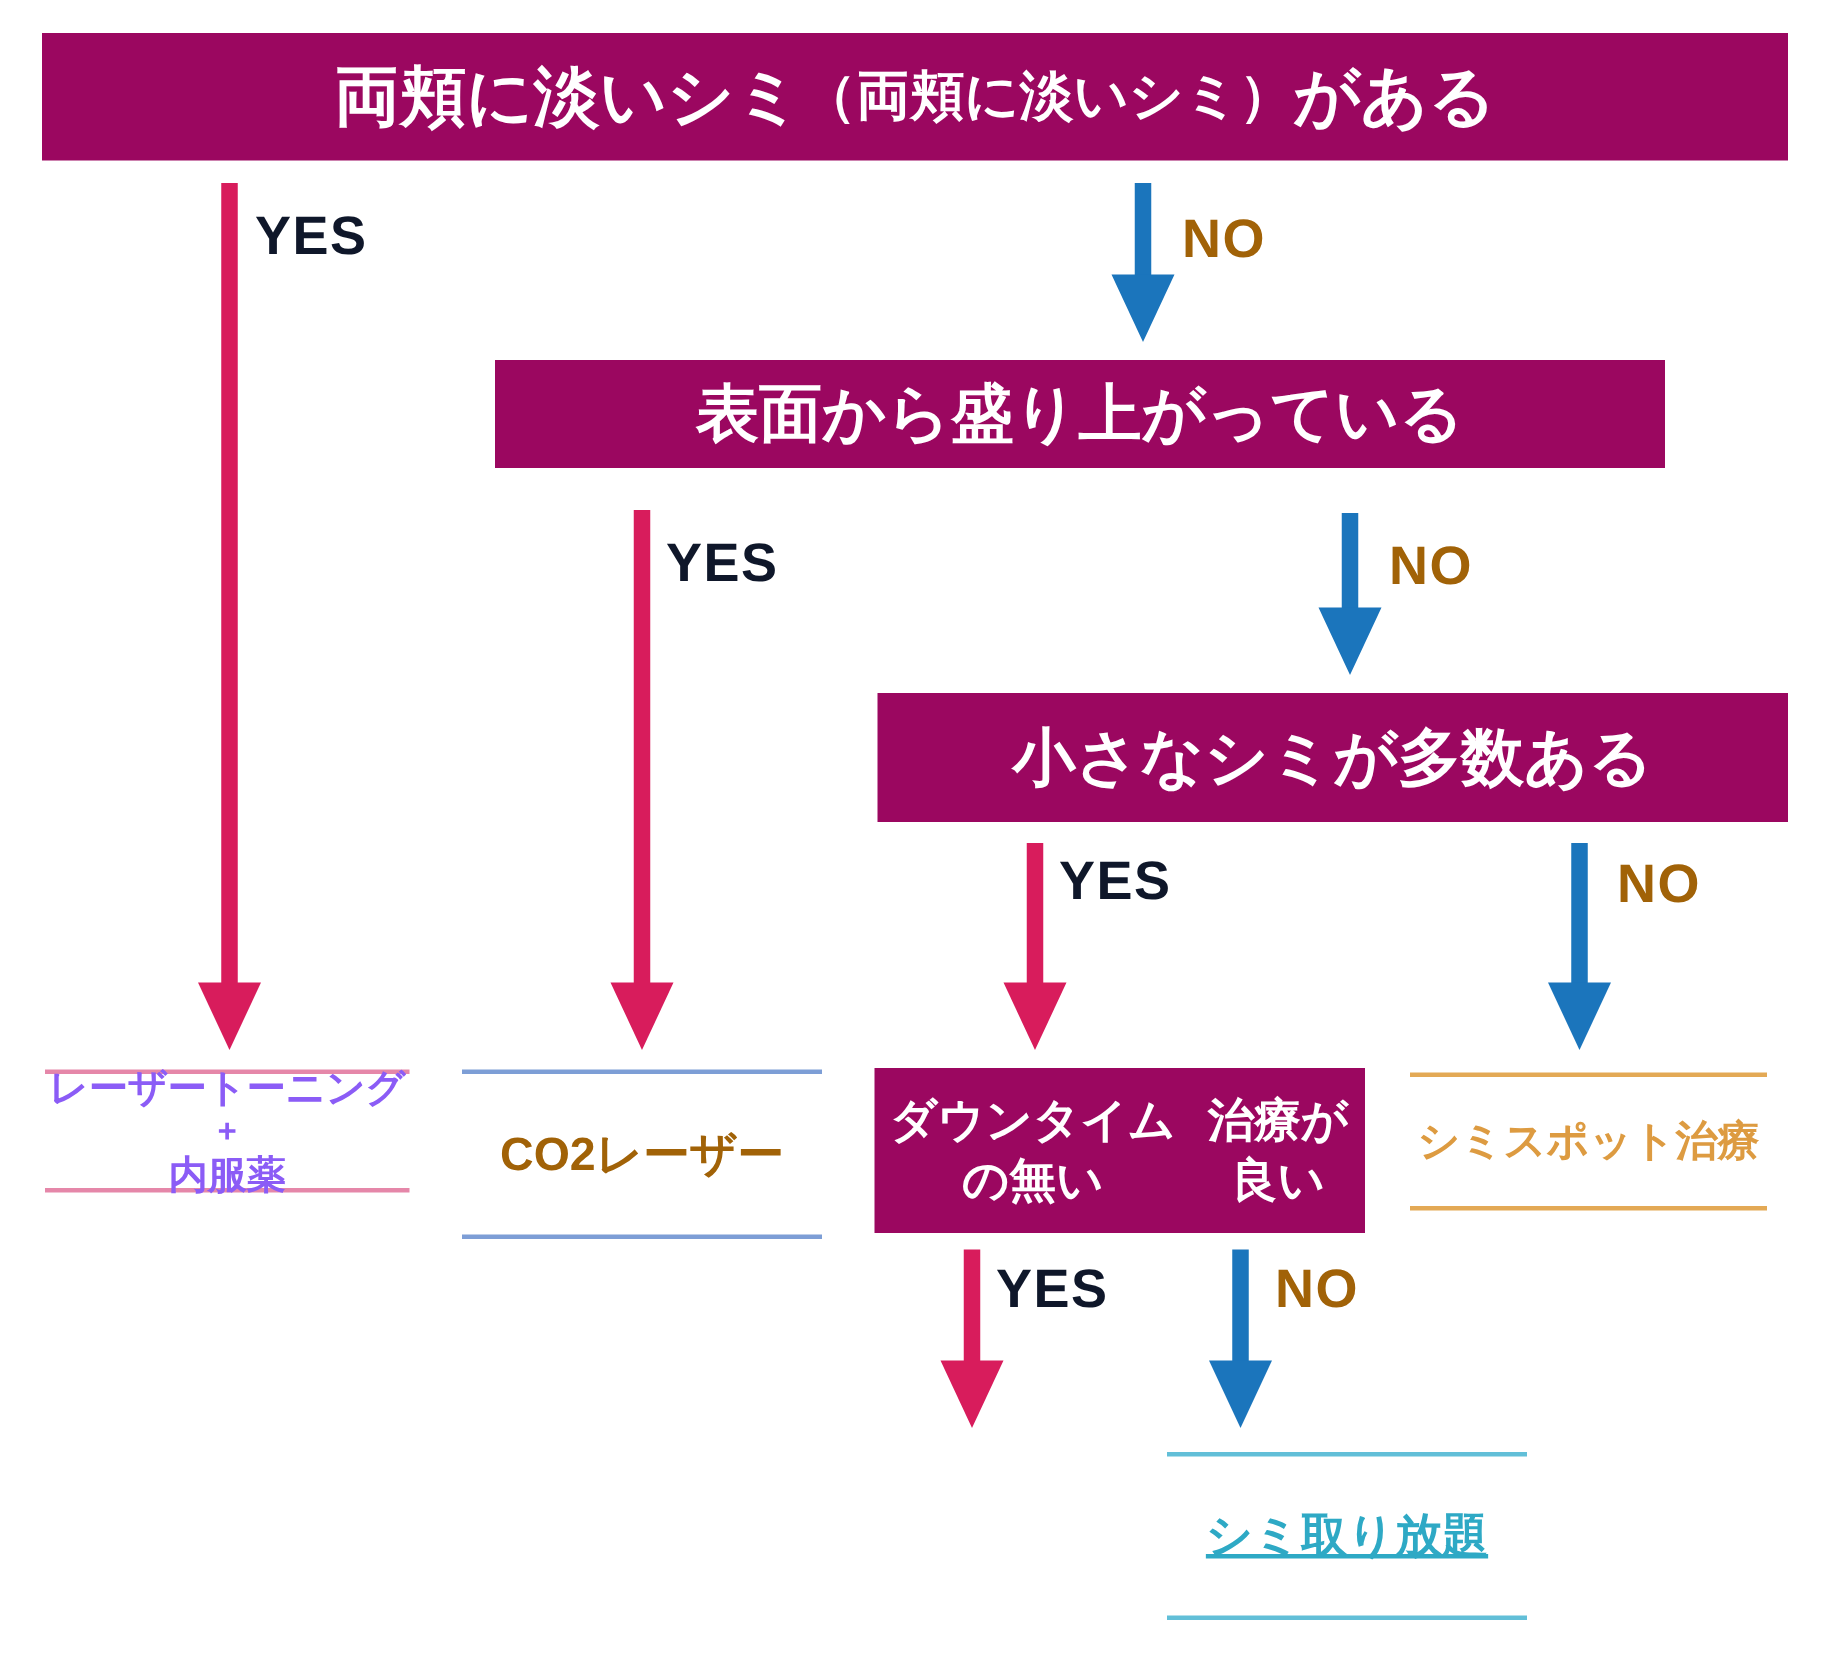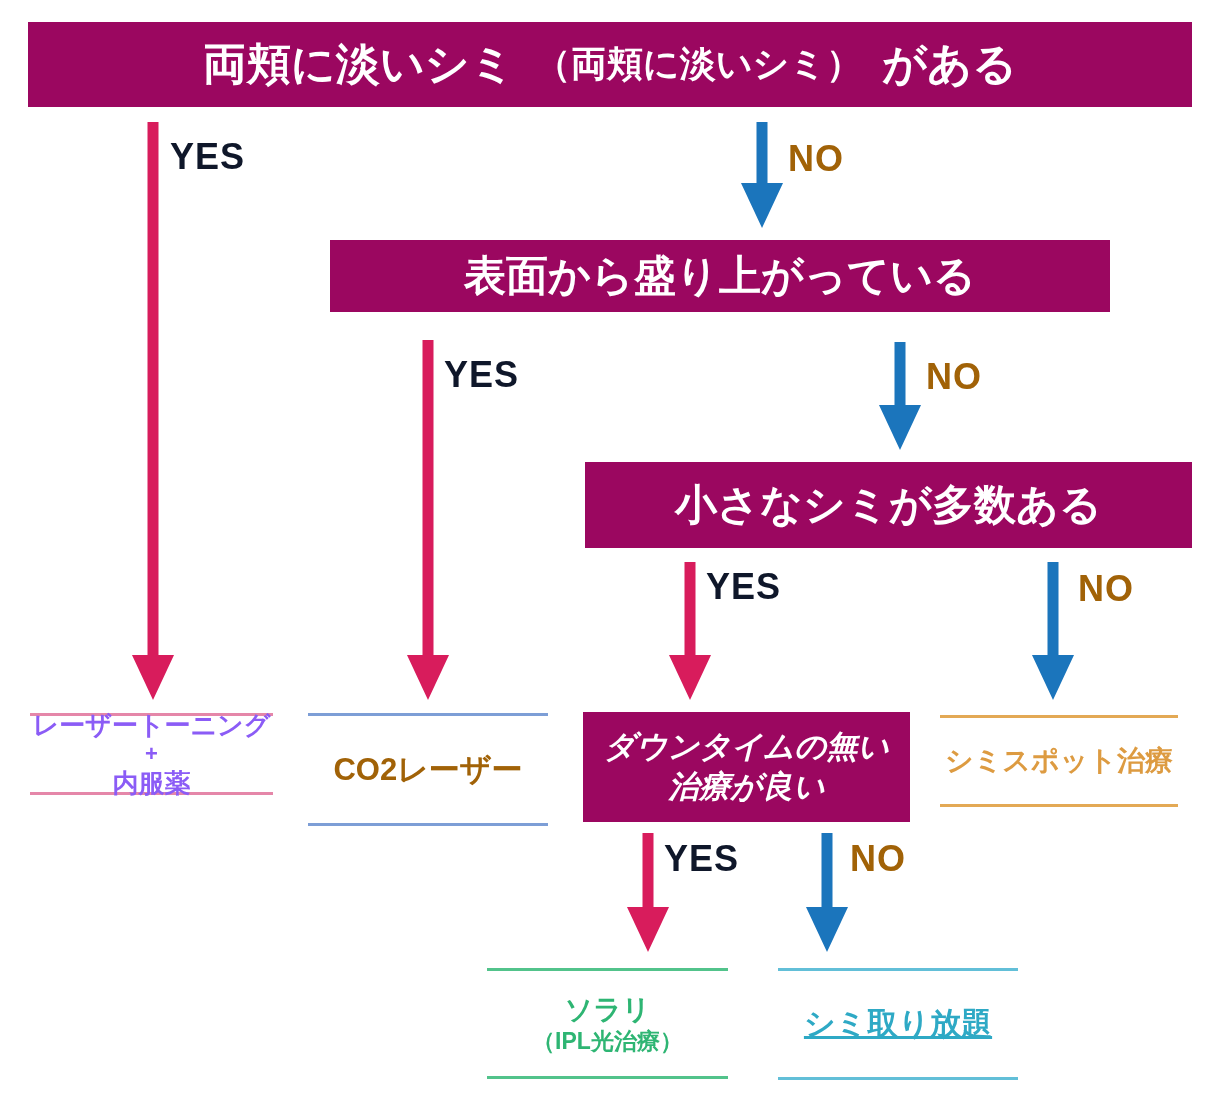--- a/index.html
+++ b/index.html
@@ -9,26 +9,26 @@
     width:1220px; height:1108px; position:relative; overflow:hidden;
   }
   .stage { position:absolute; left:0; top:0; width:1220px; height:1108px; background:#ffffff; }
 
   
   .banner {
     position:absolute; background:#9B0760; color:#ffffff;
     display:flex; align-items:center; justify-content:center;
     text-align:center; font-weight:bold;
   }
-  .banner-1 { left:28px; top:22px; width:1164px; height:85px; font-size:44px;gap:20px; }
+  .banner-1 { left:28px; top:22px; width:1164px; height:85px; font-size:44px; }
   .banner-1 .small-part { font-size:36px; }
   .banner-2 { left:330px; top:240px; width:780px; height:72px; font-size:42px; }
   .banner-3 { left:585px; top:462px; width:607px; height:86px; font-size:42px; }
   .banner-4 { left:583px; top:712px; width:327px; height:110px; font-size:31px;
-              flex-direction:column; line-height:40px; font-weight:bold;font-style:italic; }
+              flex-direction:row; line-height:40px; font-weight:bold; }
 
   
   .arrow { position:absolute; width:42px; }
   .arrow .shaft {
     position:absolute; left:50%; transform:translateX(-50%);
     top:0; width:11px; bottom:41px;
   }
   .arrow .head {
     position:absolute; bottom:0; left:50%; transform:translateX(-50%);
     width:0; height:0;
@@ -160,22 +160,18 @@
     <div class="head"></div>
   </div>
   <span class="branch-label pink l7">YES</span>
 
   <div class="arrow blue a8">
     <div class="shaft"></div>
     <div class="head"></div>
   </div>
   <span class="branch-label blue l8">NO</span>
 
-  <div class="result result-4">
-    <span>ソラリ</span>
-    <span class="sub">（IPL光治療）</span>
-  </div>
 
   <div class="result result-5">
     <span>シミ取り放題</span>
   </div>
 
 </div>
 
 </body></html>

